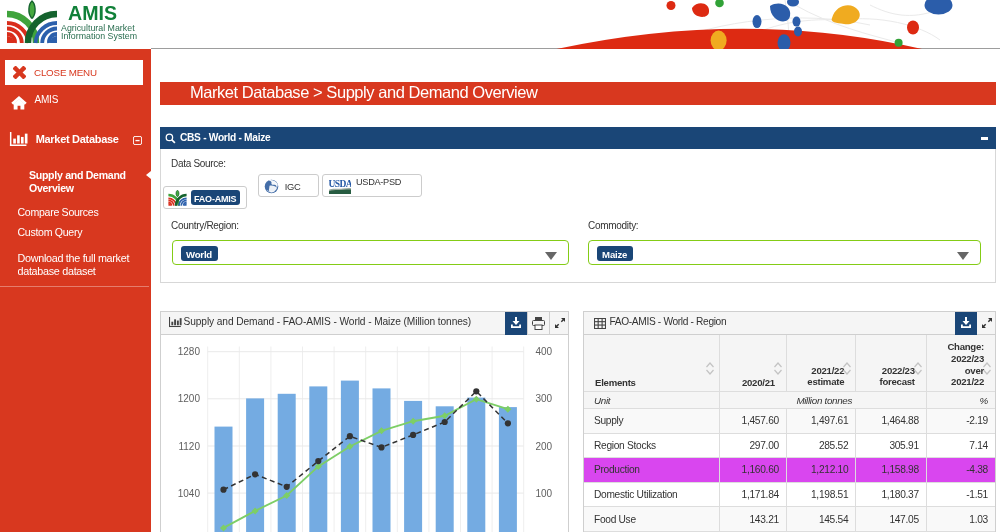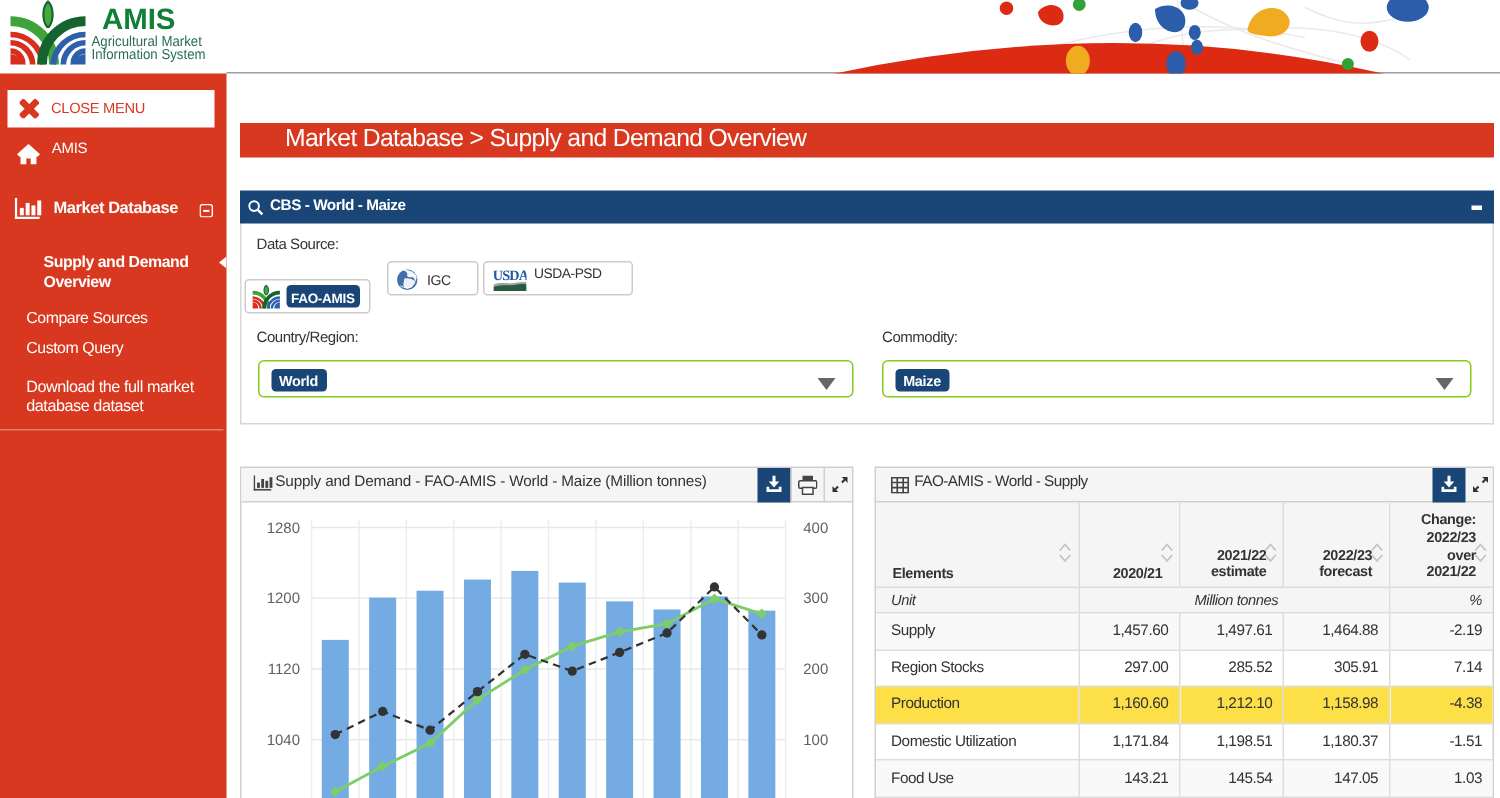--- a/index.html
+++ b/index.html
@@ -300,21 +300,21 @@
 
   <div id="table" class="panel">
     <div class="phead">
       <svg style="position:absolute; left:10px; top:6px;" width="12" height="11" viewBox="0 0 13 12">
         <rect x="0.5" y="0.5" width="12" height="11" fill="none" stroke="#444" stroke-width="1.2"></rect>
         <line x1="0" y1="4" x2="13" y2="4" stroke="#444" stroke-width="1.2"></line>
         <line x1="0" y1="7.7" x2="13" y2="7.7" stroke="#444" stroke-width="1.2"></line>
         <line x1="4.5" y1="0" x2="4.5" y2="12" stroke="#444" stroke-width="1.2"></line>
         <line x1="8.8" y1="0" x2="8.8" y2="12" stroke="#444" stroke-width="1.2"></line>
       </svg>
-      <span class="t" style="left:25.5px; font-size:10.2px; letter-spacing:-0.35px;">FAO-AMIS - World - Supply</span>
+      <span class="t" style="left:25.5px; font-size:10.2px; letter-spacing:-0.35px;">FAO-AMIS - World - Region</span>
       <div class="pbtn navybtn" style="left:370.5px; width:22px;">
         <svg style="position:absolute; left:5px; top:5.5px;" width="12" height="12" viewBox="0 0 12 12">
           <path d="M 5 0 L 7 0 L 7 4 L 9.5 4 L 6 8 L 2.5 4 L 5 4 Z" fill="#fff"></path>
           <path d="M 1 7.5 L 2.8 7.5 L 2.8 9.2 L 9.2 9.2 L 9.2 7.5 L 11 7.5 L 11 11 L 1 11 Z" fill="#fff"></path>
         </svg>
       </div>
       <div class="pbtn" style="left:393.5px; width:18px;">
         <svg style="position:absolute; left:3px; top:5px;" width="12" height="12" viewBox="0 0 12 12">
           <path d="M 7 1 L 11 1 L 11 5 L 9.6 3.4 L 7.8 5.2 L 6.8 4.2 L 8.6 2.4 Z" fill="#333"></path>
           <path d="M 5 11 L 1 11 L 1 7 L 2.4 8.6 L 4.2 6.8 L 5.2 7.8 L 3.4 9.6 Z" fill="#333"></path>
@@ -350,21 +350,21 @@
               <td class="r">1,464.88</td>
               <td class="r">-2.19</td>
         </tr>
         <tr style="height:24.6px;">
           <td>Region Stocks</td>
               <td class="r">297.00</td>
               <td class="r">285.52</td>
               <td class="r">305.91</td>
               <td class="r">7.14</td>
         </tr>
-        <tr style="background:#fde047; height:24.6px;margin-top:48px;">
+        <tr style="background:#d946ef; height:24.6px;margin-top:48px;">
           <td>Production</td>
               <td class="r">1,160.60</td>
               <td class="r">1,212.10</td>
               <td class="r">1,158.98</td>
               <td class="r">-4.38</td>
         </tr>
         <tr style="height:24.6px;">
           <td>Domestic Utilization</td>
               <td class="r">1,171.84</td>
               <td class="r">1,198.51</td>

